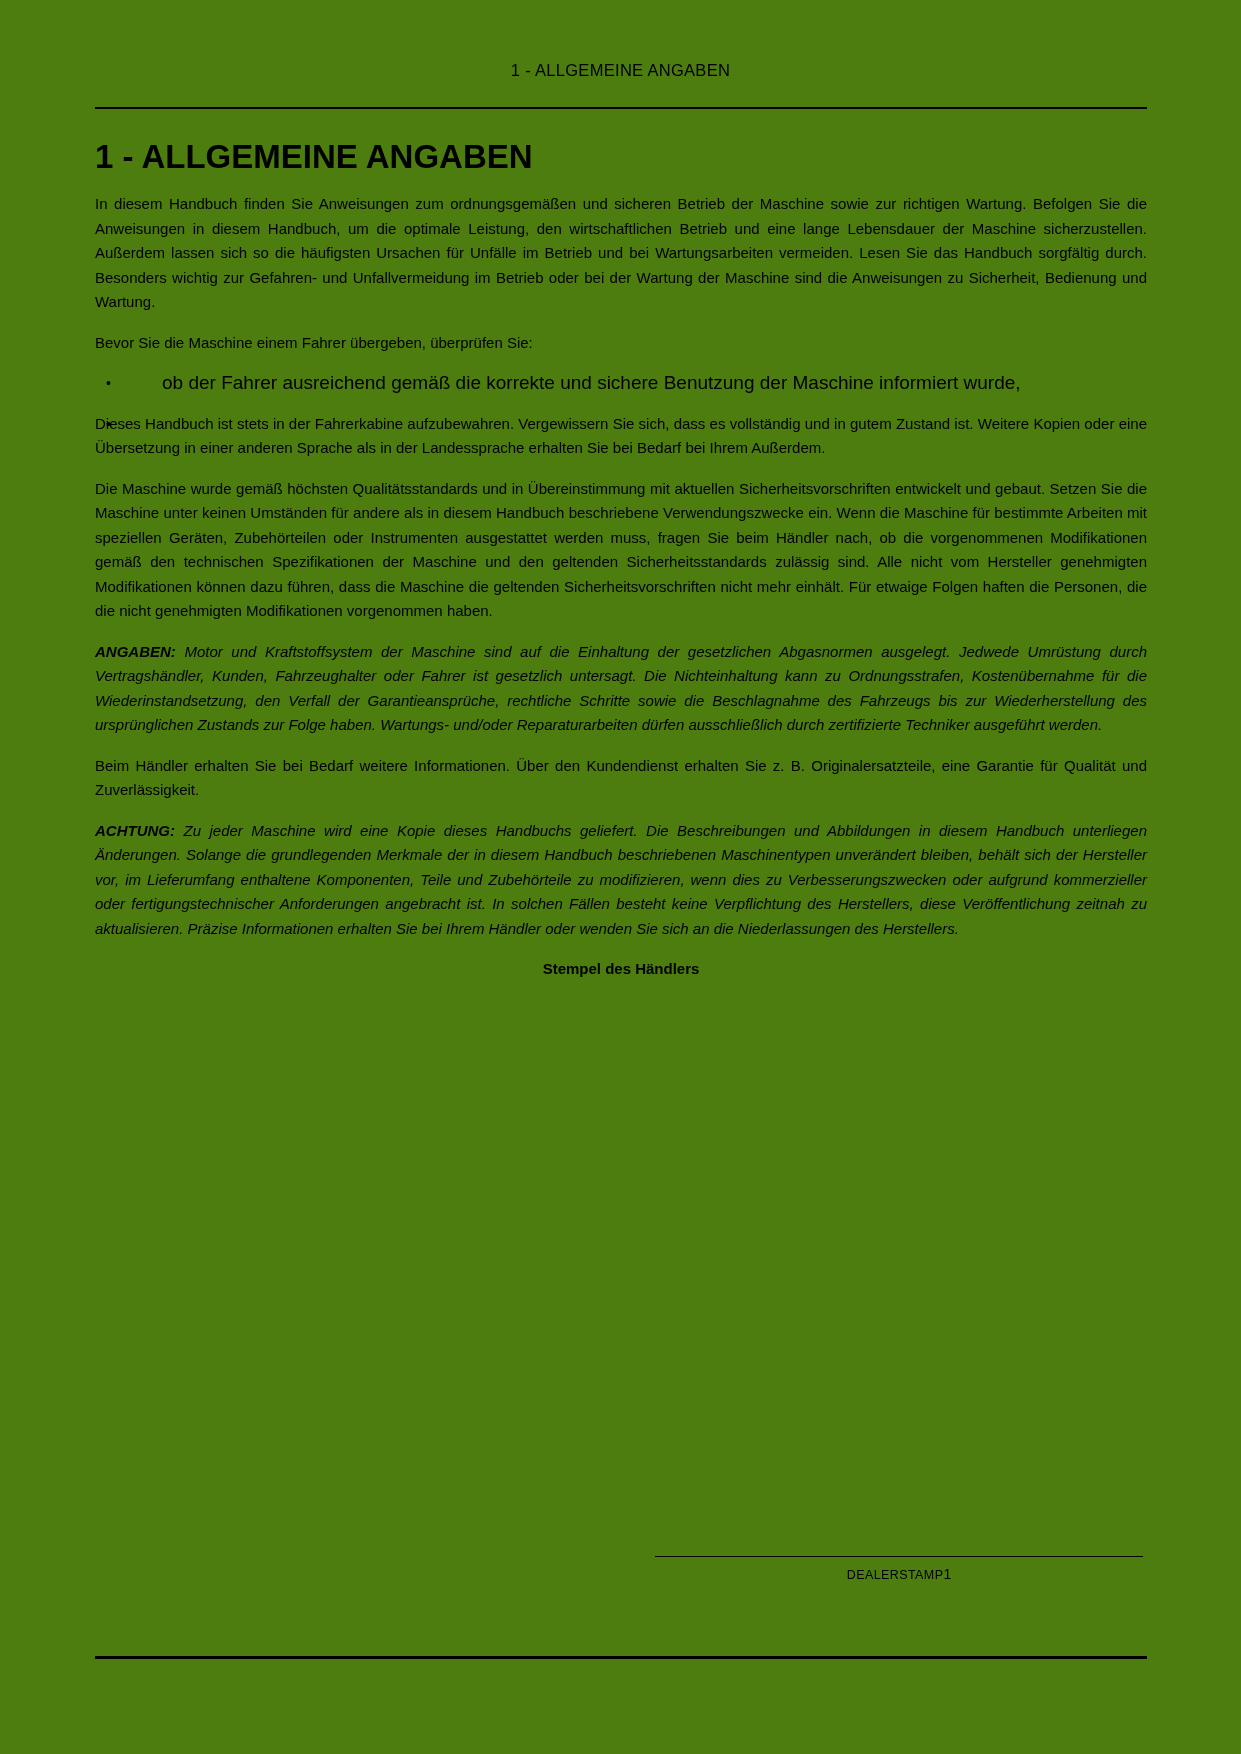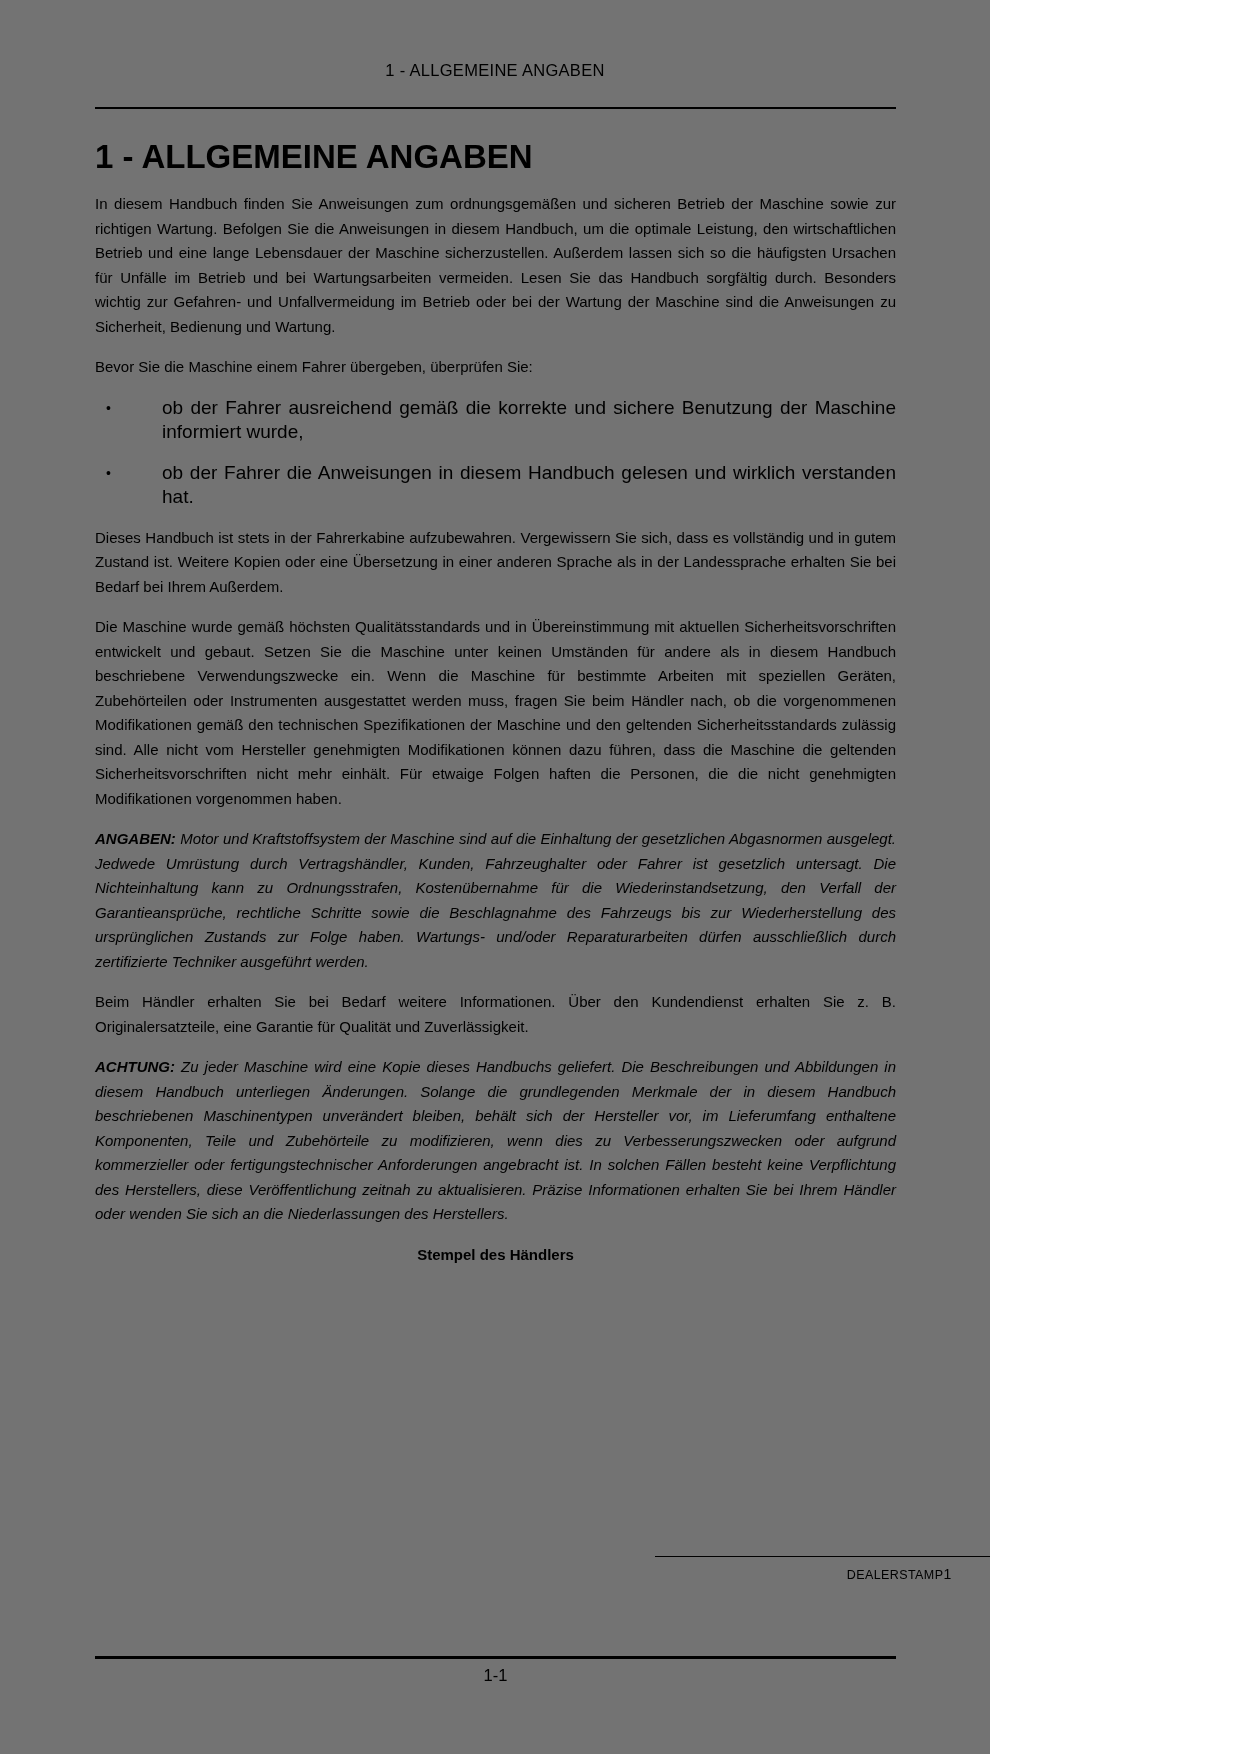--- a/index.html
+++ b/index.html
@@ -3,23 +3,23 @@
 <meta charset="utf-8">
 <style>
   * { box-sizing: border-box; }
   html, body {
     margin: 0;
     padding: 0;
     background: #ffffff;
   }
   .page {
     position: relative;
-    width: 990px;
+    width: 1241px;
     height: 1754px;
-    background: #737373;
+    background: #4d7c0f;
     color: #000000;
     font-family: "Liberation Sans", "DejaVu Sans", sans-serif;
     overflow: hidden;
   }
   .running-header {
     padding-top: 60px;
     text-align: center;
     font-size: 16.5px;
     line-height: 20px;
     letter-spacing: 0.3px;
@@ -139,21 +139,20 @@
 
     <p>Bevor Sie die Maschine einem Fahrer übergeben, überprüfen Sie:</p>
 
     <ul class="checklist">
       <li>
         <span class="bullet">•</span>
         <span>ob der Fahrer ausreichend gemäß die korrekte und sichere Benutzung der Maschine informiert wurde,</span>
       </li>
       <li>
         <span class="bullet">•</span>
-        <span>ob der Fahrer die Anweisungen in diesem Handbuch gelesen und wirklich verstanden hat.</span>
       </li>
     </ul>
 
     <p>Dieses Handbuch ist stets in der Fahrerkabine aufzubewahren. Vergewissern Sie sich, dass es vollständig und in gutem Zustand ist. Weitere Kopien oder eine Übersetzung in einer anderen Sprache als in der Landessprache erhalten Sie bei Bedarf bei Ihrem Außerdem.</p>
 
     <p>Die Maschine wurde gemäß höchsten Qualitätsstandards und in Übereinstimmung mit aktuellen Sicherheitsvorschriften entwickelt und gebaut. Setzen Sie die Maschine unter keinen Umständen für andere als in diesem Handbuch beschriebene Verwendungszwecke ein. Wenn die Maschine für bestimmte Arbeiten mit speziellen Geräten, Zubehörteilen oder Instrumenten ausgestattet werden muss, fragen Sie beim Händler nach, ob die vorgenommenen Modifikationen gemäß den technischen Spezifikationen der Maschine und den geltenden Sicherheitsstandards zulässig sind. Alle nicht vom Hersteller genehmigten Modifikationen können dazu führen, dass die Maschine die geltenden Sicherheitsvorschriften nicht mehr einhält. Für etwaige Folgen haften die Personen, die die nicht genehmigten Modifikationen vorgenommen haben.</p>
 
     <p class="notice">
       <span class="notice-label">ANGABEN:</span>
       <span>Motor und Kraftstoffsystem der Maschine sind auf die Einhaltung der gesetzlichen Abgasnormen ausgelegt. Jedwede Umrüstung durch Vertragshändler, Kunden, Fahrzeughalter oder Fahrer ist gesetzlich untersagt. Die Nichteinhaltung kann zu Ordnungsstrafen, Kostenübernahme für die Wiederinstandsetzung, den Verfall der Garantieansprüche, rechtliche Schritte sowie die Beschlagnahme des Fahrzeugs bis zur Wiederherstellung des ursprünglichen Zustands zur Folge haben. Wartungs- und/oder Reparaturarbeiten dürfen ausschließlich durch zertifizierte Techniker ausgeführt werden.</span>
@@ -173,16 +172,15 @@
   <div class="stamp-block">
     <div class="stamp-rule"></div>
     <div class="stamp-caption-row">
       <span class="stamp-label">DEALERSTAMP</span>
       <span class="stamp-number">1</span>
     </div>
   </div>
 
   <footer class="page-footer">
     <div class="footer-rule"></div>
-    <div class="page-number">1-1</div>
   </footer>
 
 </div>
 
 </body></html>

